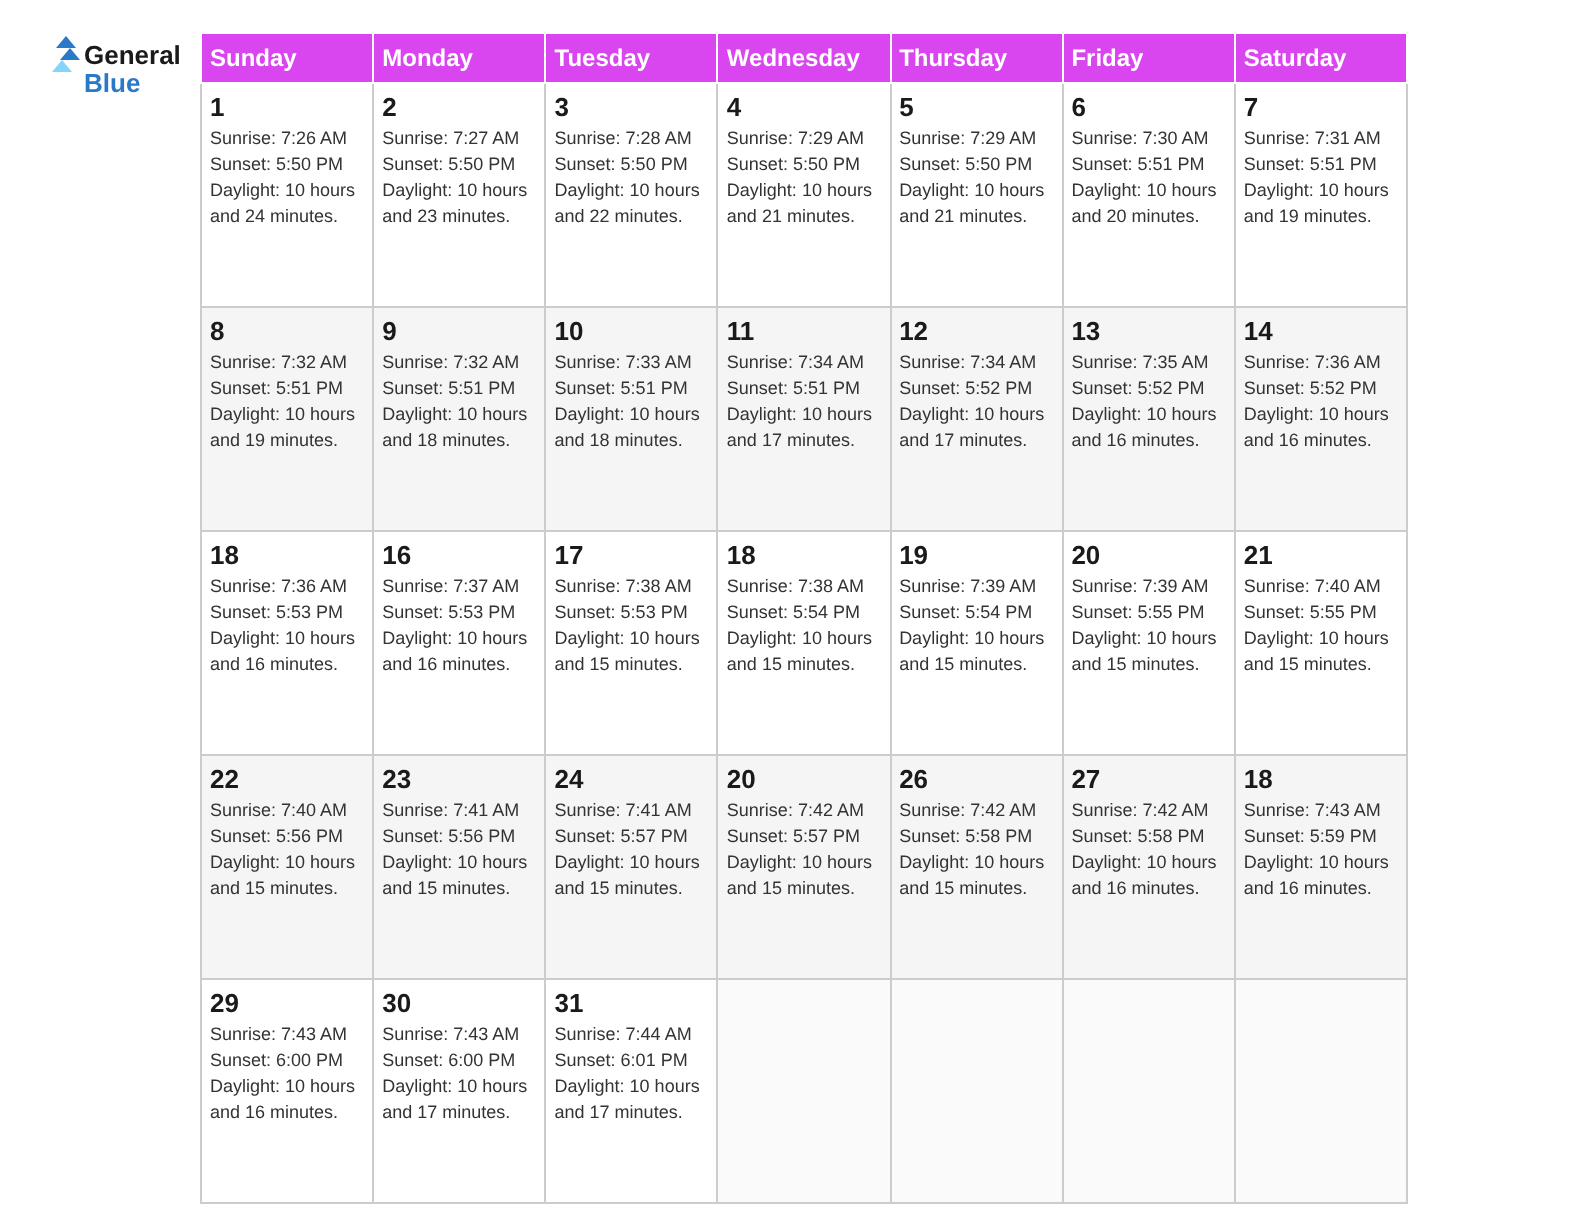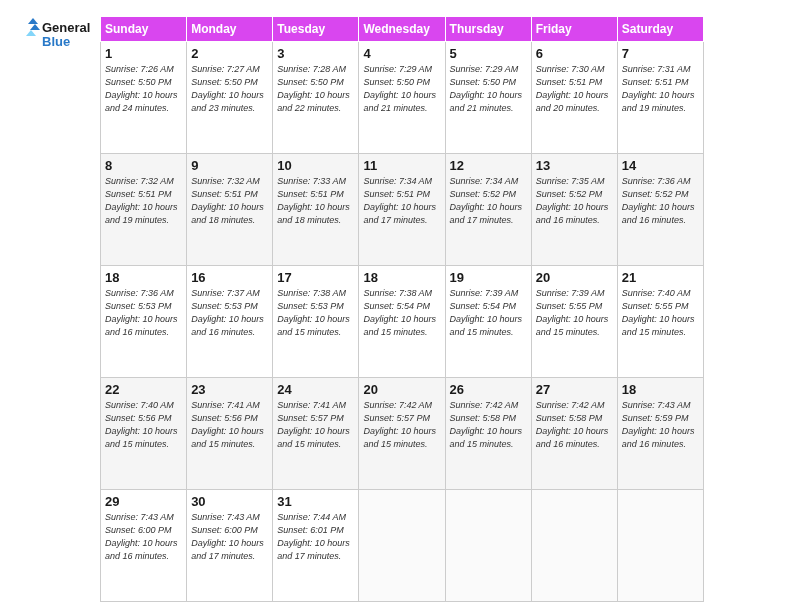--- a/index.html
+++ b/index.html
@@ -73,21 +73,20 @@
       font-size: 13px;
       font-weight: bold;
       color: #1a1a1a;
       display: block;
       margin-bottom: 2px;
     }
     .cell-text {
       font-size: 9px;
       line-height: 1.45;
       color: #333;
-      font-style: italic;
     }
     .empty-cell {
       background: #fafafa !important;
     }
   </style>
 </head>
 <body>
 
 <div class="page">
   <div class="header">

